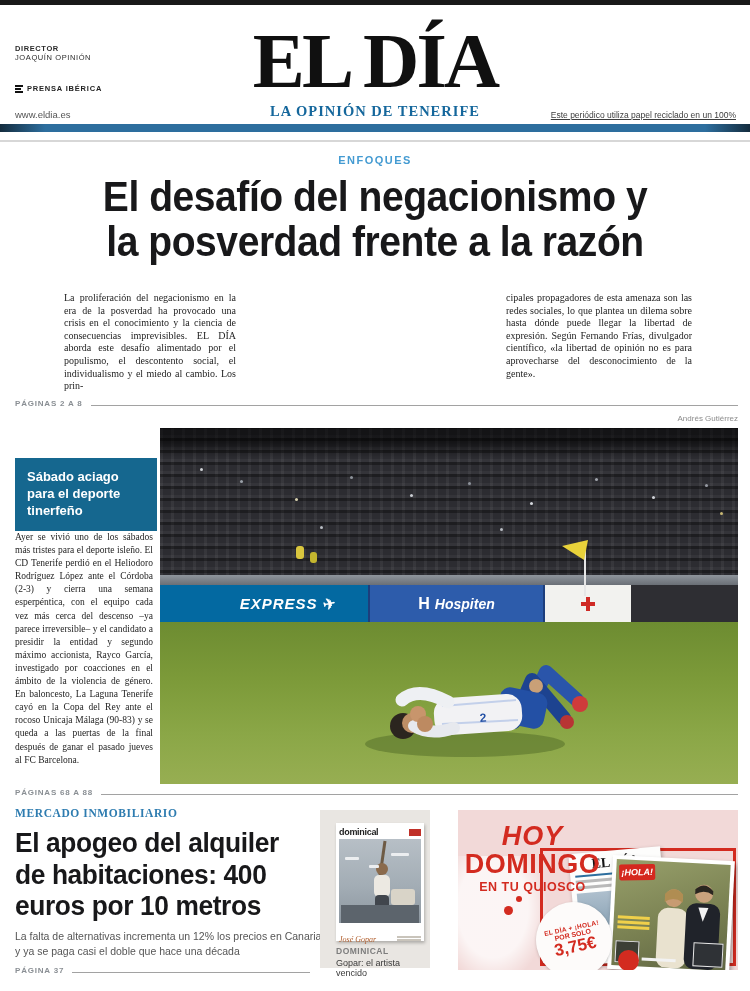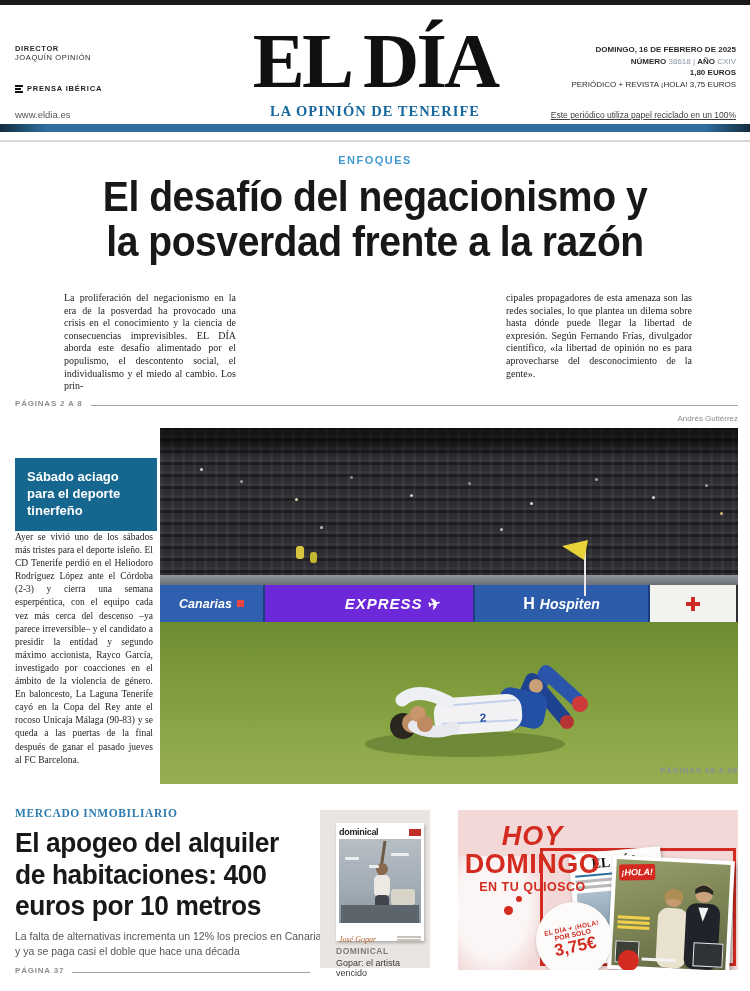--- a/index.html
+++ b/index.html
@@ -49,21 +49,21 @@
   .lead-col { top:292px; color:#232323; }
   .lead-col.serif { font-family:"Liberation Serif", serif; font-size:10px; line-height:12.6px; text-align:justify; }
   .col1 { left:64px; width:172px; }
   .col2 { left:258px; width:240px; text-align:center; font-size:13px; line-height:21.5px; color:#4c4c4c; }
   .col3 { left:506px; width:186px; }
 
   .pages-row { display:flex; align-items:flex-end; gap:8px;
     font-size:8px; font-weight:bold; letter-spacing:.8px; color:#8a8f94; }
   .pages-row .rule { flex:1; border-bottom:1px solid #a2a2a2; margin-bottom:2px; }
   .pages-1 { left:15px; top:399px; width:723px; }
-  .pages-2 { left:15px; top:766px; width:723px;flex-direction:column; }
+  .pages-2 { left:15px; top:788px; width:723px; }
   .pages-3 { left:15px; top:966px; width:295px; }
 
   .credit { left:0; top:414px; width:738px; text-align:right; font-size:8px; color:#8b8b8b; }
 
   
   .photo { left:160px; top:428px; width:578px; height:356px; overflow:hidden; background:#2e2e33; }
   .stands { position:absolute; left:0; top:0; width:100%; height:157px;
     background-color:#2c2c31;
     background-image:
       linear-gradient(180deg, rgba(0,0,0,.55) 0 14px, rgba(0,0,0,0) 30px),
@@ -76,21 +76,21 @@
       505px 16px 0 #969aa2, 520px 44px 0 #c9b974, 120px 58px 0 #b9bdc4, 300px 60px 0 #b9bdc4; }
   .walkway { position:absolute; left:0; top:147px; width:100%; height:10px;
     background:linear-gradient(180deg,#8f959c,#6a6f76); }
   .steward1 { left:136px; top:118px; background:#d9c63e; position:absolute; width:8px; height:13px; border-radius:3px;}
   .steward2 { left:150px; top:124px; background:#c4b62f; position:absolute; width:7px; height:11px; border-radius:3px;}
 
   .boards { position:absolute; left:0; top:157px; width:100%; height:37px; display:flex; color:#fff; }
   .board { display:flex; align-items:center; justify-content:center; gap:5px; height:100%;
     font-weight:bold; font-style:italic; border-right:2px solid #1d3e7c; }
   .board-canarias { width:105px; background:#2f5fae; font-size:12.5px; }
-  .board-express  { width:210px; background:#6d28d9; font-size:15px; letter-spacing:1px;padding-left:48px; }
+  .board-express  { width:210px; background:#0369a1; font-size:15px; letter-spacing:1px;padding-left:48px; }
   .board-hospiten { width:175px; background:#2d5cab; font-size:14px; }
   .board-cross    { width:86px;  background:#f2f2ef; border-right:none; }
   .mini-sq { display:inline-block; width:7px; height:7px; background:#e44; border-radius:1px; }
   .plane { font-style:normal; font-size:15px; transform:rotate(-12deg); }
   .h-logo { font-style:normal; font-size:16px; font-weight:bold; }
   .red-cross { position:relative; width:14px; height:14px; }
   .red-cross::before, .red-cross::after { content:""; position:absolute; background:#cf2a25; }
   .red-cross::before { left:5px; top:0; width:4px; height:14px; }
   .red-cross::after  { left:0; top:5px; width:14px; height:4px; }
 
@@ -194,32 +194,20 @@
         <i></i>
         <i></i>
       </span>
     <span>PRENSA IBÉRICA</span>
   </div>
   <div class="abs website">www.eldia.es</div>
 
   <div class="abs masthead">EL DÍA</div>
   <div class="abs mast-sub">LA OPINIÓN DE TENERIFE</div>
 
-  <div class="abs hdr-right">
-    <div class="b">DOMINGO, 16 DE FEBRERO DE 2025</div>
-    <div>
-      <span class="b">NÚMERO</span>
-      <span class="v">38618</span>
-      <span class="v">|</span>
-      <span class="b">AÑO</span>
-      <span class="v">CXIV</span>
-    </div>
-    <div class="b">1,80 EUROS</div>
-    <div>PERIÓDICO + REVISTA ¡HOLA! 3,75 EUROS</div>
-  </div>
   <div class="abs recycled">Este periódico utiliza papel reciclado en un 100%</div>
 
   <div class="abs blue-bar"></div>
   <div class="abs hairline-top"></div>
 
   <div class="abs kicker">ENFOQUES</div>
   <div class="abs headline">
     <div>El desafío del negacionismo y</div>
     <div>la posverdad frente a la razón</div>
   </div>
@@ -233,24 +221,20 @@
   <div class="abs credit">Andrés Gutiérrez</div>
 
   <div class="abs photo">
     <div class="stands">
       <span class="specks"></span>
       <span class="steward1"></span>
       <span class="steward2"></span>
     </div>
     <div class="walkway"></div>
     <div class="boards">
-      <div class="board board-canarias">
-        <span>Canarias</span>
-        <span class="mini-sq"></span>
-      </div>
       <div class="board board-express">
         <span>EXPRESS</span>
         <span class="plane">✈</span>
       </div>
       <div class="board board-hospiten">
         <span class="h-logo">H</span>
         <span>Hospiten</span>
       </div>
       <div class="board board-cross">
         <span class="red-cross"></span>

